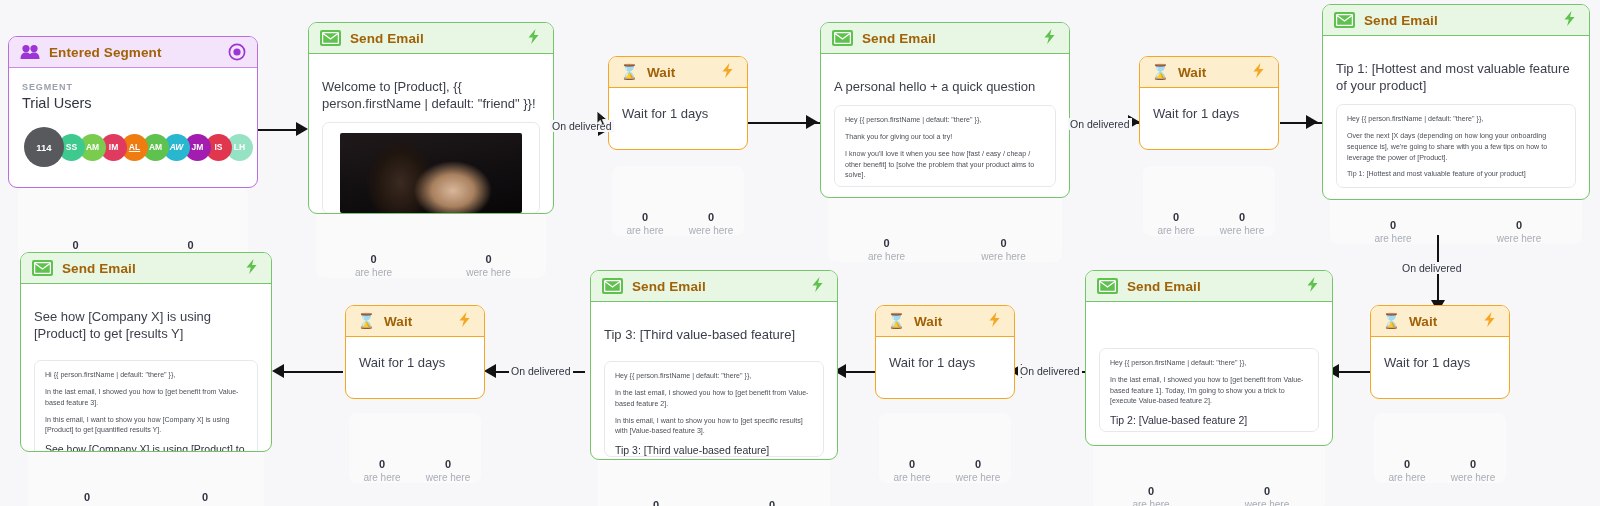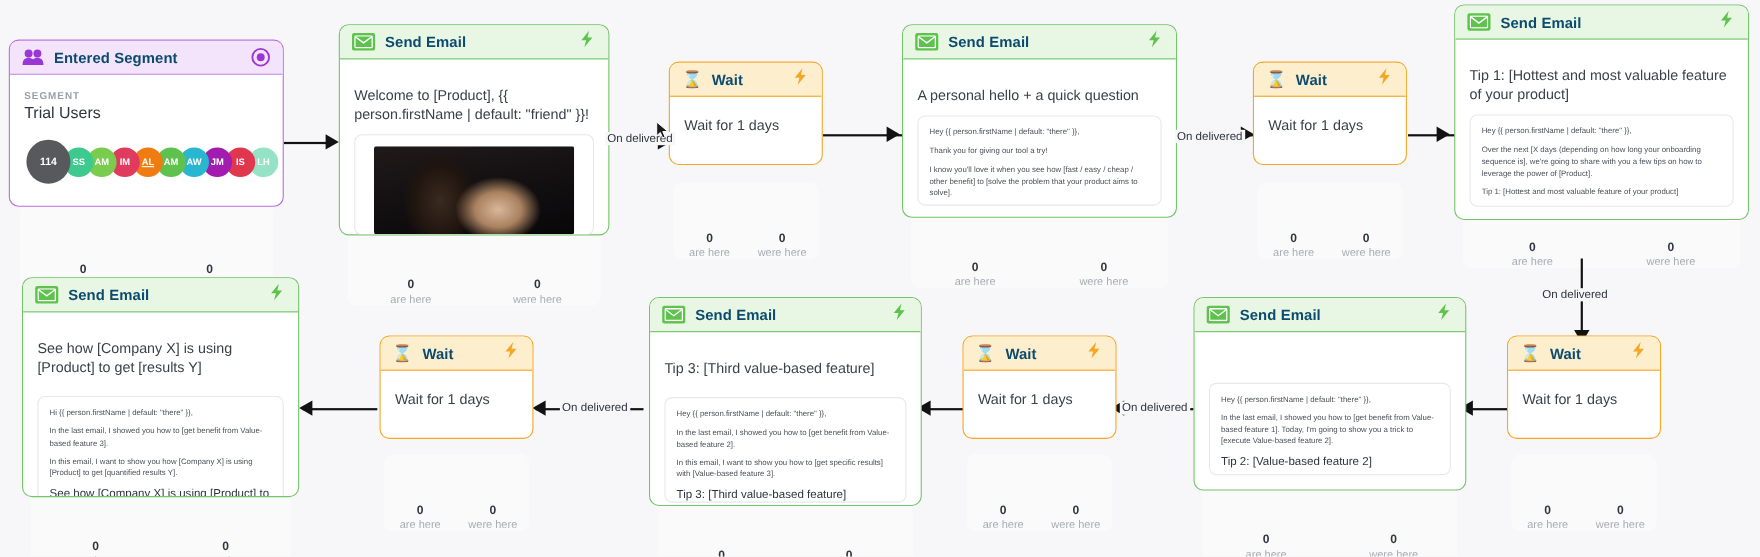--- a/index.html
+++ b/index.html
@@ -20,21 +20,21 @@
     position: relative;
     z-index: 3;
   }
   .node-head {
     display: flex; align-items: center;
     padding: 7px 11px;
     height: 31px;
     gap: 9px;
   }
   .node-head .title {
-    font-size: 13.5px; font-weight: bold; color: #0c4a6e;
+    font-size: 13.5px; font-weight: bold; color: #a16207;
     letter-spacing: .1px; flex: 1;
   }
   .node-body { padding: 24px 13px 10px 13px; }
   .subject {
     font-size: 13px; color: #3a3f4b; line-height: 1.32;
   }
 
   
   .tray {
     position: absolute; left: 0; top: 0;
@@ -228,21 +228,21 @@
       <div class="node-body" style="padding-top:14px;">
         <div class="seg-label">SEGMENT</div>
         <div class="seg-name">Trial Users</div>
         <div class="avatars">
           <div class="av count">114</div>
           <div class="av" style="background:#3ec98f; z-index:11;">SS</div>
           <div class="av" style="background:#79cc4e; z-index:10;">AM</div>
           <div class="av" style="background:#e03a5e; z-index:9;">IM</div>
           <div class="av" style="background:#ef7c10; z-index:8;text-decoration:underline;">AL</div>
           <div class="av" style="background:#5fc14e; z-index:7;">AM</div>
-          <div class="av" style="background:#29b7cf; z-index:6;">AW</div>
+          <div class="av" style="background:#29b7cf; z-index:6;font-style:italic;">AW</div>
           <div class="av" style="background:#a21caf; z-index:5;">JM</div>
           <div class="av" style="background:#e0374f; z-index:4;">IS</div>
           <div class="av" style="background:#6fd7ae; z-index:3; opacity:.72;">LH</div>
         </div>
       </div>
     </div>
   </div>
 
   <div class="node email" style="left:308px; top:22px; width:246px;">
     <div class="tray" style="left:8px; top:178px; width:230px; height:78px;">

